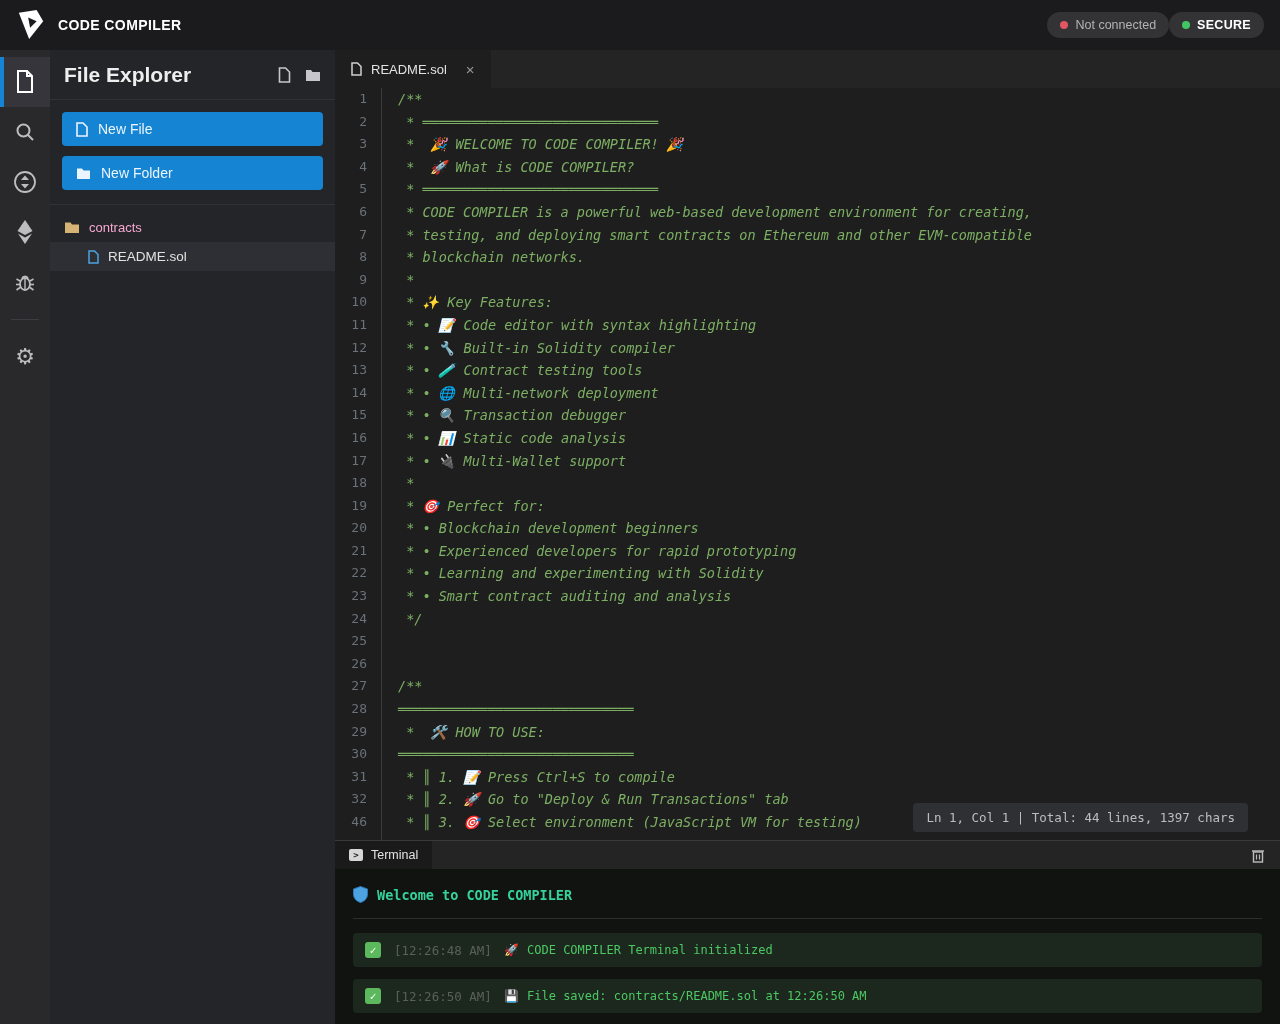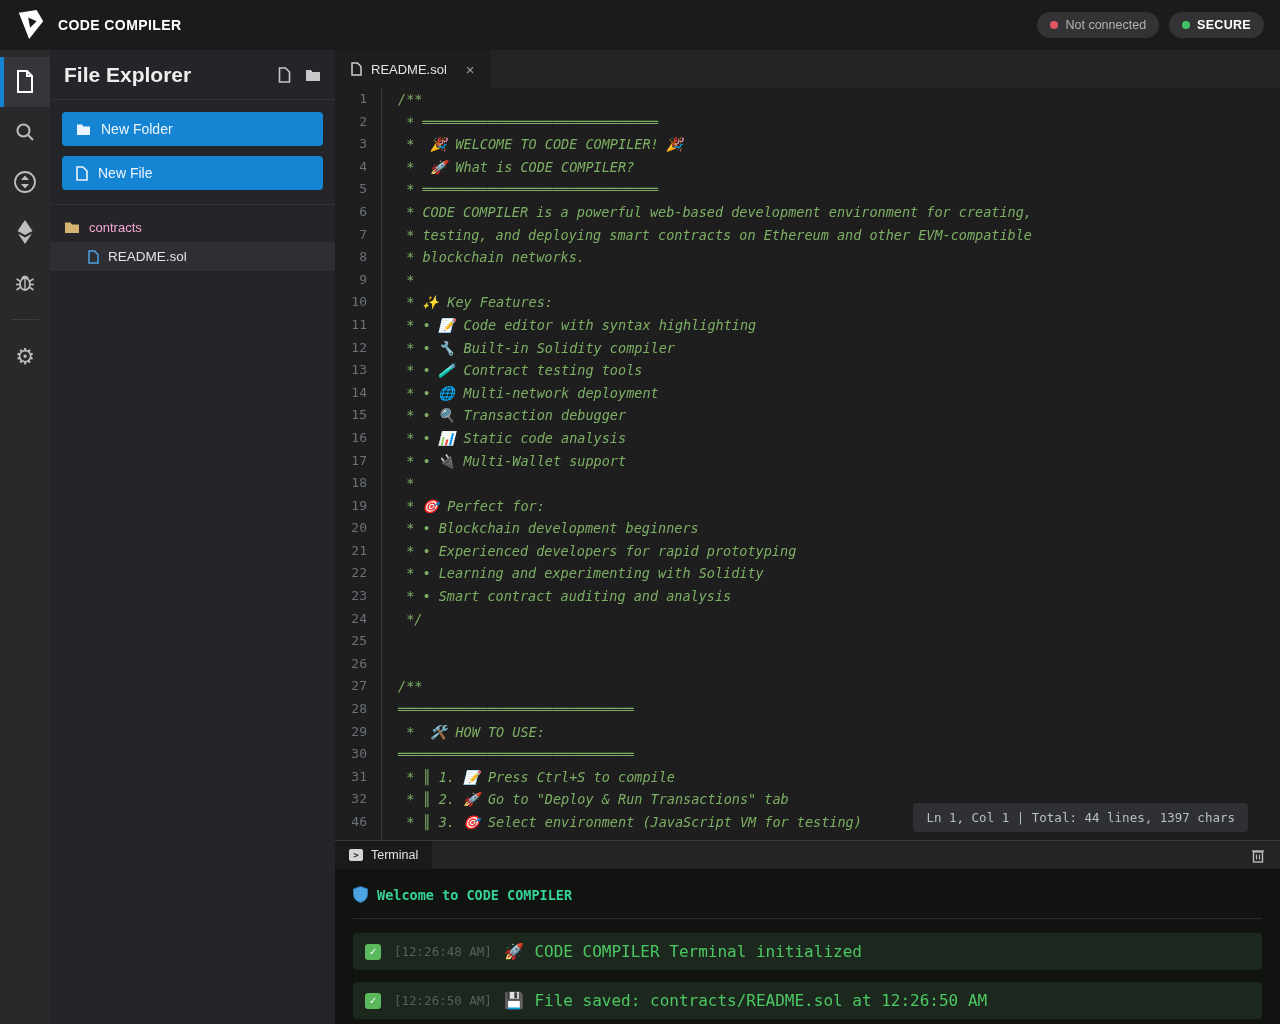--- a/index.html
+++ b/index.html
@@ -5,21 +5,21 @@
   * { margin:0; padding:0; box-sizing:border-box; }
   html,body { width:1280px; height:1024px; overflow:hidden; background:#141414; }
   body { font-family:"Liberation Sans", sans-serif; color:#ddd; }
 
   
   .header { height:50px; background:#1b1b1d; display:flex; align-items:center; padding:0 16px; }
   .logo { width:30px; height:32px; margin-right:12px; }
   .app-title { font-size:14px; font-weight:bold; color:#fff; letter-spacing:.4px; }
   .header-spacer { flex:1; }
   .pill { display:flex; align-items:center; gap:7px; background:#333336; border-radius:13px;
-          padding:6px 13px; margin-left:10px; font-size:12.5px; }
+          padding:6px 13px; font-size:12.5px; }
   .dot { width:8px; height:8px; border-radius:50%; }
   .pill-muted { color:#b3b3b3; }
   .pill-strong { color:#fff; font-weight:bold; letter-spacing:.3px; }
 
   
   .main { display:flex; height:974px; }
 
   
   .rail { width:50px; background:#29292c; display:flex; flex-direction:column; padding-top:7px; }
   .rail-item { height:50px; display:flex; align-items:center; justify-content:center;
@@ -84,21 +84,21 @@
   .term-body { flex:1; background:#111311; padding:13px 18px 0;
                font-family:"DejaVu Sans Mono", monospace; overflow:hidden; }
   .term-welcome { display:flex; align-items:center; gap:9px; color:#35d399; font-weight:bold;
                   font-size:13.5px; padding:4px 0 2px; }
   .term-divider { height:1px; background:#2c2e2c; margin:13px 0 14px; }
   .term-row { display:flex; align-items:center; gap:13px; background:#1c271e; border-radius:4px;
               padding:9px 12px; margin-bottom:12px; }
   .check-box { width:16px; height:16px; background:#5cb85c; border-radius:3px; color:#fff;
                font-size:11px; display:flex; align-items:center; justify-content:center; flex:0 0 16px; }
   .term-time { color:#596059; font-size:12.5px; }
-  .term-msg { color:#4cc863; font-size:16px; }
+  .term-msg { color:#4cc863; font-size:12px; }
 
   svg { display:block; }
 </style>
 </head>
 <body>
 
 <div class="header">
   <svg class="logo" viewBox="0 0 32 34">
     <path d="M3 4 L22 1 L29 13 L14 32 Z" fill="#ffffff"></path>
     <path d="M13 9 L22 13 L15 20 Z" fill="#1b1b1d"></path>
@@ -173,33 +173,33 @@
       <span class="hicon">
         <svg width="16" height="14" viewBox="0 0 16 14">
             <path d="M1 2 h5 l1.5 2 H15 v9 H1 Z" fill="currentColor"></path>
           </svg>
       </span>
     </div>
 
     <div class="explorer-actions">
       <button class="btn-blue">
         <span style="display:flex">
+          <svg width="12" height="15" viewBox="0 0 12 15">
+              <path d="M1 1 h6 l4 4 v9 h-10 z" fill="none" stroke="#eaf5ff" stroke-width="1.6"></path>
+            </svg>
+        </span>
+        <span>New File</span>
+      </button>
+      <button class="btn-blue">
+        <span style="display:flex">
           <svg width="15" height="13" viewBox="0 0 15 13">
               <path d="M1 1.5 h5 l1.5 2 H14 v8.5 H1 Z" fill="#eaf5ff"></path>
             </svg>
         </span>
         <span>New Folder</span>
-      </button>
-      <button class="btn-blue">
-        <span style="display:flex">
-          <svg width="12" height="15" viewBox="0 0 12 15">
-              <path d="M1 1 h6 l4 4 v9 h-10 z" fill="none" stroke="#eaf5ff" stroke-width="1.6"></path>
-            </svg>
-        </span>
-        <span>New File</span>
       </button>
     </div>
 
     <div class="tree">
       <div class="tree-folder">
         <span class="folder-glyph">
           <svg width="16" height="13" viewBox="0 0 16 13">
               <path d="M1 1.5 h5.5 l1.5 2 H15 v8.5 H1 Z" fill="currentColor"></path>
             </svg>
         </span>

